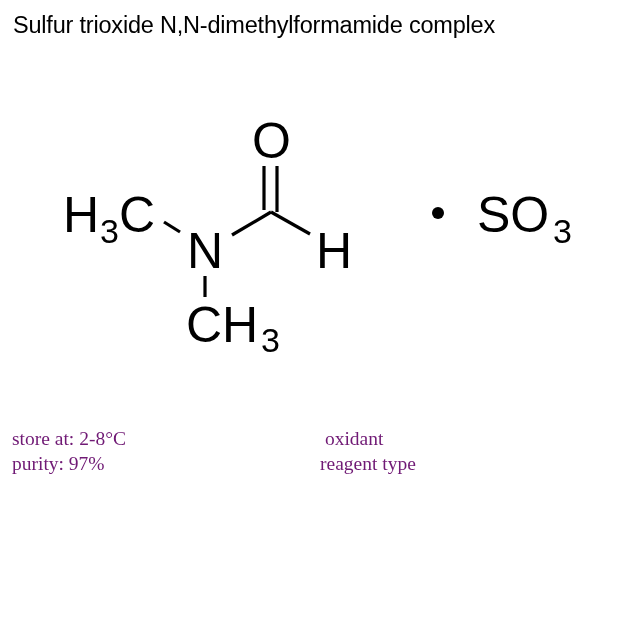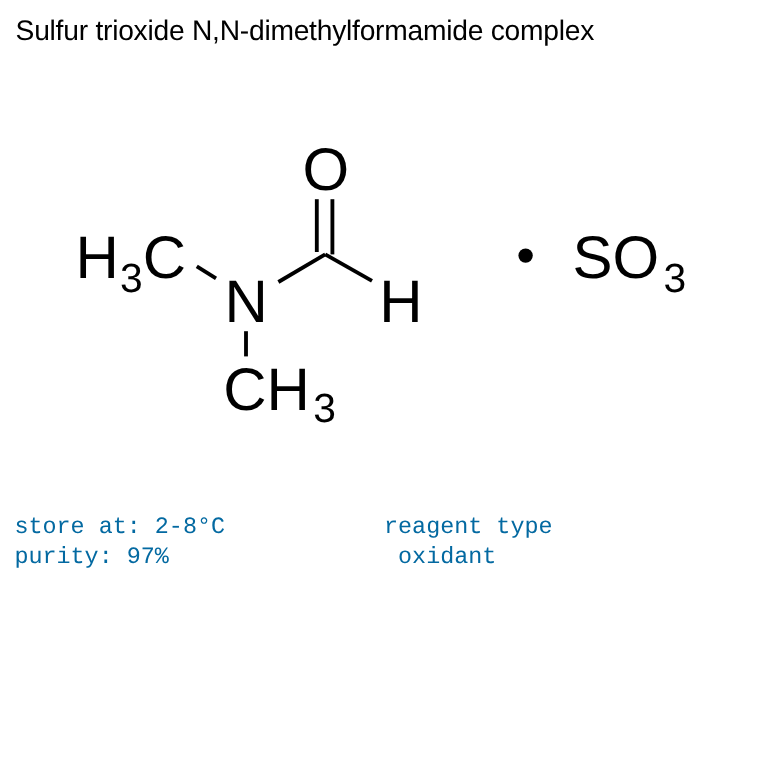--- a/index.html
+++ b/index.html
@@ -6,22 +6,22 @@
     body { width: 640px; height: 640px; position: relative; overflow: hidden; color: #000; }
     .title {
       position: absolute; left: 0; top: 12px; width: 508px; text-align: center;
       font-family: "Liberation Sans", sans-serif; font-size: 23.5px; letter-spacing: -0.2px;
       white-space: nowrap;
     }
     svg.mol { position: absolute; left: 0; top: 0; }
     .atom { font-family: "Liberation Sans", sans-serif; font-size: 50px; fill: #000; }
     .sub { font-family: "Liberation Sans", sans-serif; font-size: 34px; fill: #000; }
     .info {
-      position: absolute; font-family: Liberation Mono, monospace; font-size: 19.5px;
-      line-height: 24.5px; white-space: nowrap; color: #0369a1;
+      position: absolute; font-family: Liberation Serif, serif; font-size: 19.5px;
+      line-height: 24.5px; white-space: nowrap; color: #701a75;
     }
     .info div { height: 24.5px; }
   </style>
 </head>
 <body>
 
 <div class="title">Sulfur trioxide N,N-dimethylformamide complex</div>
 
 <svg class="mol" width="640" height="640" viewBox="0 0 640 640">
   <g stroke="#000" stroke-width="3.2" stroke-linecap="butt" fill="none">
@@ -55,15 +55,15 @@
     <text class="sub" x="553" y="243">3</text>
   </g>
 </svg>
 
 <div class="info" style="left:12px; top:427px;">
   <div>store at: 2-8°C</div>
   <div>purity: 97%</div>
 </div>
 
 <div class="info" style="left:320px; top:427px;">
+  <div style="white-space:pre;"> oxidant</div>
   <div>reagent type</div>
-  <div style="white-space:pre;"> oxidant</div>
 </div>
 
 </body></html>

